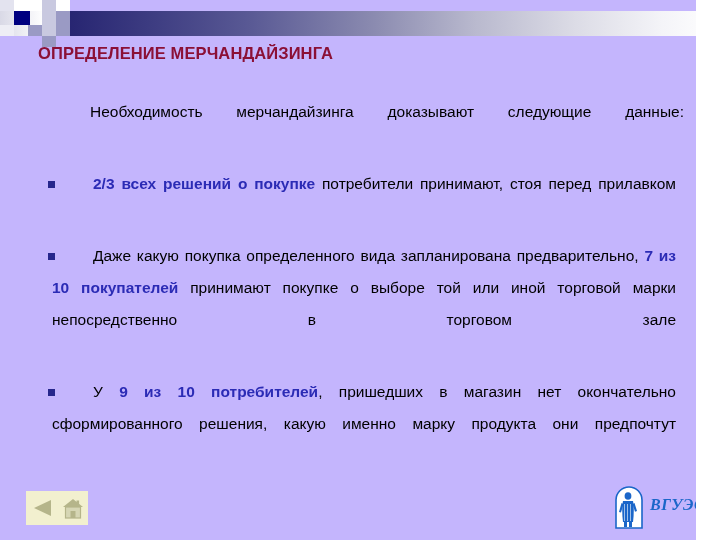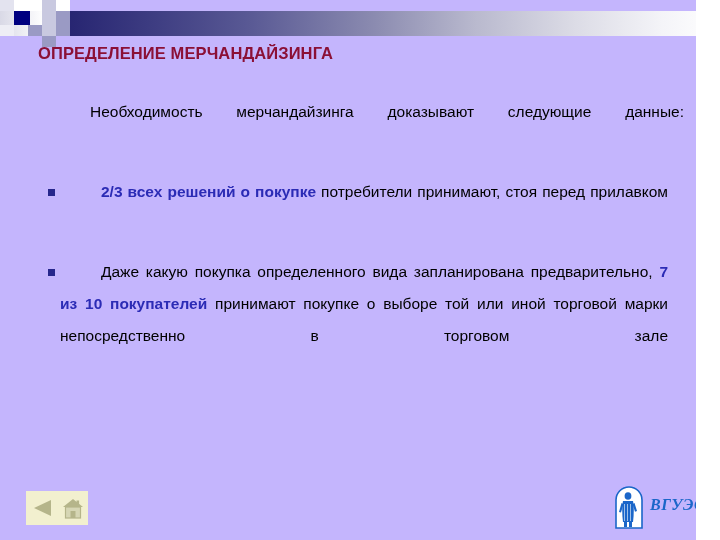--- a/index.html
+++ b/index.html
@@ -82,21 +82,21 @@
     margin: 0 0 8px 0;
   }
   .para.lead {
     text-indent: 46px;
   }
   .bullet-row {
     position: relative;
     margin: 0 0 6px 0;
   }
   .bullet-row .para {
-    margin: 16px;
+    margin: 8px;
   }
   .bullet-mark {
     position: absolute;
     left: 4px;
     top: 13px;
     width: 7px;
     height: 7px;
     background: #26268c;
   }
   .bullet-row .para {
@@ -188,20 +188,26 @@
       </p>
     </div>
 
     <div class="bullet-row">
       <span class="bullet-mark"></span>
       <p class="para">
         <span>Даже какую покупка определенного вида запланирована предварительно, </span><span class="hl">7 из 10 покупателей</span><span> принимают покупке о выборе той или иной торговой марки непосредственно в торговом зале</span>
       </p>
     </div>
 
+    <div class="bullet-row">
+      <span class="bullet-mark"></span>
+      <p class="para">
+        <span>У </span><span class="hl">9 из 10 потребителей</span><span>, пришедших в магазин нет окончательно сформированного решения, какую именно марку продукта они предпочтут</span>
+      </p>
+    </div>
 
   </div>
 
   <div class="nav-group">
     <a class="nav-btn" href="#" title="Назад">
       <svg width="22" height="20" viewBox="0 0 22 20" aria-hidden="true">
         <polygon points="3,10 20,2 20,18" fill="#b5b58a"></polygon>
       </svg>
     </a>
     <a class="nav-btn" href="#" title="На главную">

